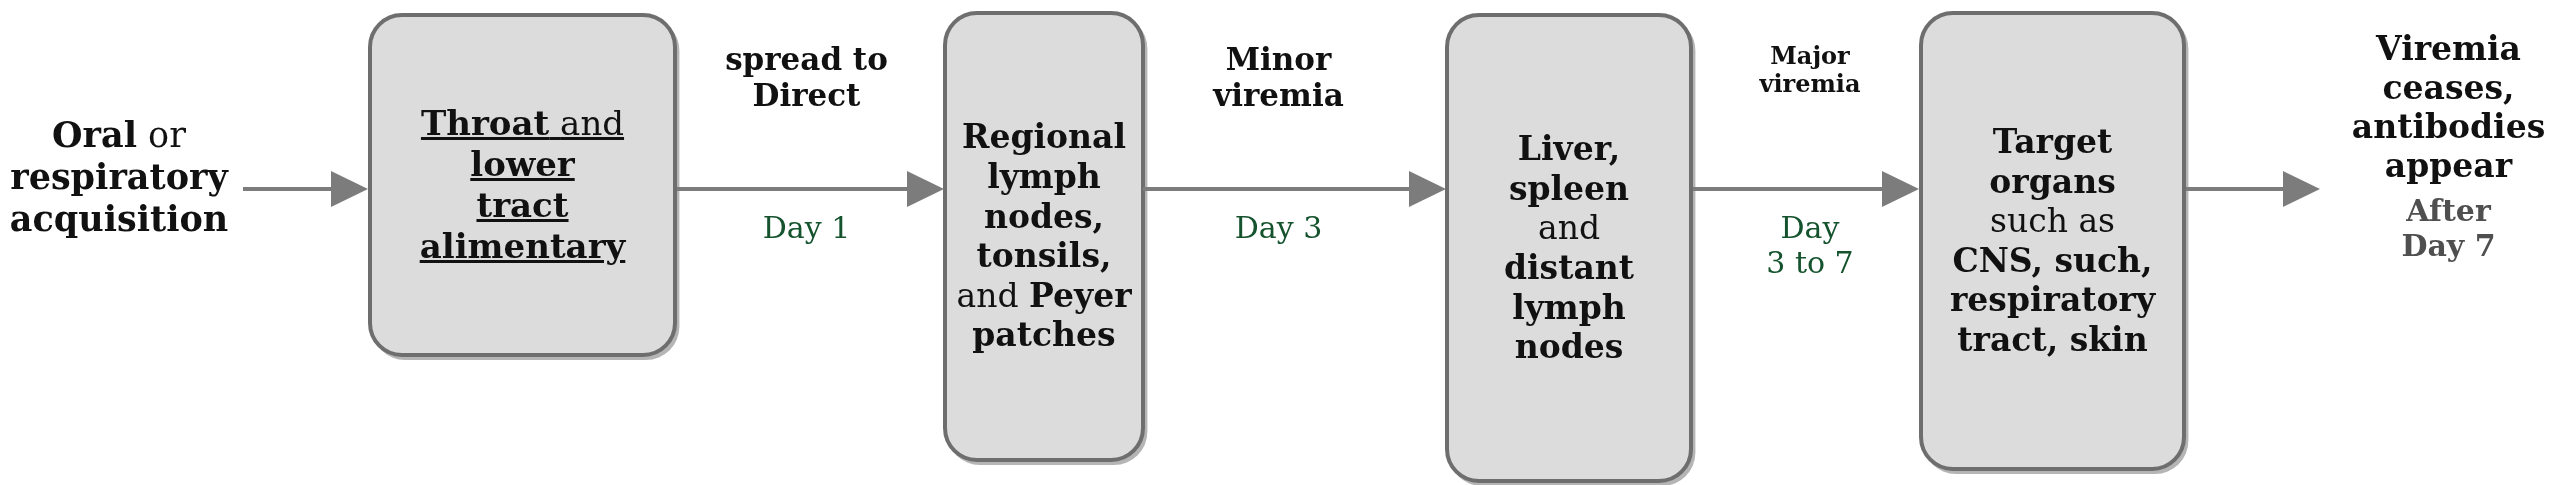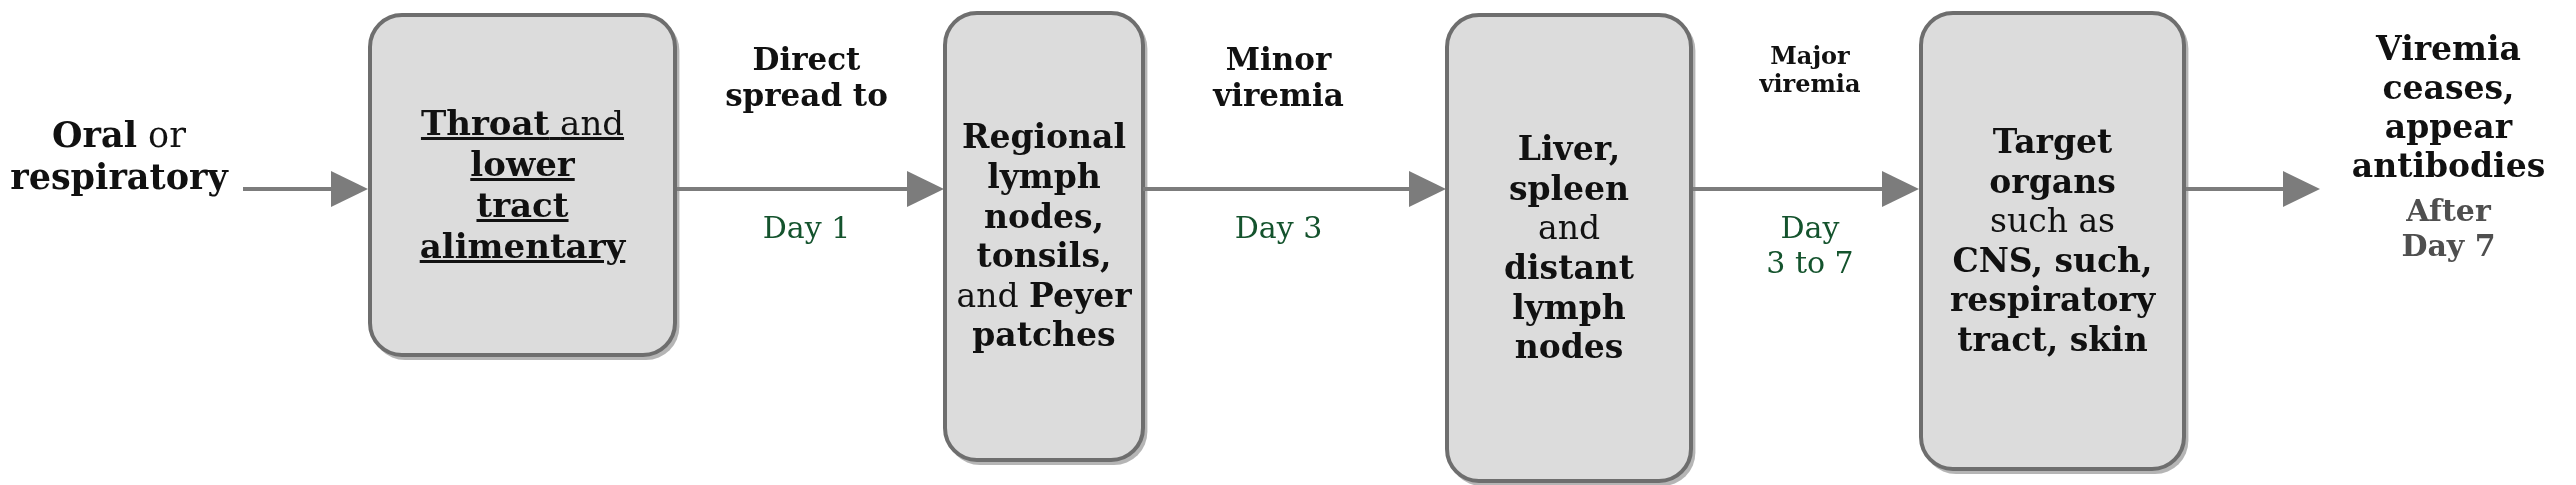--- a/index.html
+++ b/index.html
@@ -68,39 +68,40 @@
   .edgelab.bot{color:#14532d;font-weight:normal;}
 </style>
 </head>
 <body>
 
 <div id="canvas">
 
   <div class="endcap" style="left:6px;top:114px;width:226px;font-size:35px;">
     <div><span class="strong">Oral</span> <span class="norm">or</span></div>
     <div class="strong">respiratory</div>
+    <div class="strong">acquisition</div>
   </div>
 
   <div class="conn" style="left:243px;top:187px;width:125px;">
     <div class="shaft" style="width:89px;"></div>
     <div class="head" style="left:88px;"></div>
   </div>
 
   <div class="node" style="left:368px;top:13px;width:309px;height:344px;font-size:34px;text-decoration:underline;">
     <div>
       <div><span class="strong">Throat</span> <span class="norm">and</span></div>
       <div class="strong">lower</div>
       <div class="strong">tract</div>
       <div class="strong">alimentary</div>
     </div>
   </div>
 
   <div class="edgelab top" style="left:691px;top:42px;width:231px;font-size:31px;">
+    <div>spread to</div>
     <div>Direct</div>
-    <div>spread to</div>
   </div>
   <div class="conn" style="left:677px;top:187px;width:267px;">
     <div class="shaft" style="width:231px;"></div>
     <div class="head" style="left:230px;"></div>
   </div>
   <div class="edgelab bot" style="left:691px;top:211px;width:231px;font-size:30px;">
     <div>Day 1</div>
   </div>
 
   <div class="node" style="left:943px;top:10.7px;width:202px;height:451px;font-size:33px;">
@@ -162,22 +163,22 @@
   </div>
 
   <div class="conn" style="left:2186px;top:187px;width:139px;">
     <div class="shaft" style="width:98px;"></div>
     <div class="head" style="left:97px;"></div>
   </div>
 
   <div class="endcap" style="left:2326px;top:30px;width:245px;font-size:33px;">
     <div class="strong">Viremia</div>
     <div class="strong">ceases,</div>
+    <div class="strong">antibodies</div>
     <div class="strong">appear</div>
-    <div class="strong">antibodies</div>
     <span class="sub" style="font-size:30px;">
       <span style="display:block;">After</span>
       <span style="display:block;">Day 7</span>
     </span>
   </div>
 
 </div>
 
 
 </body></html>

